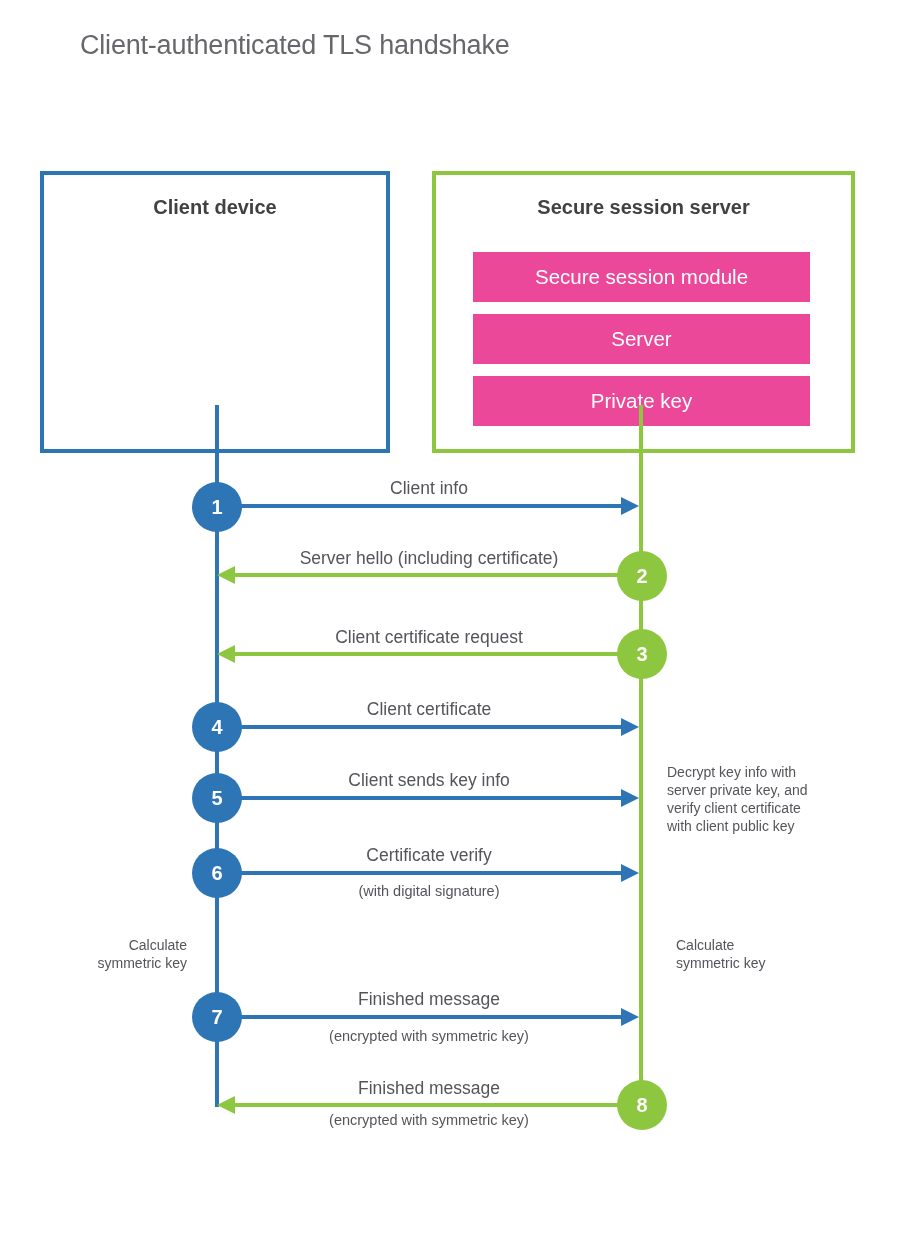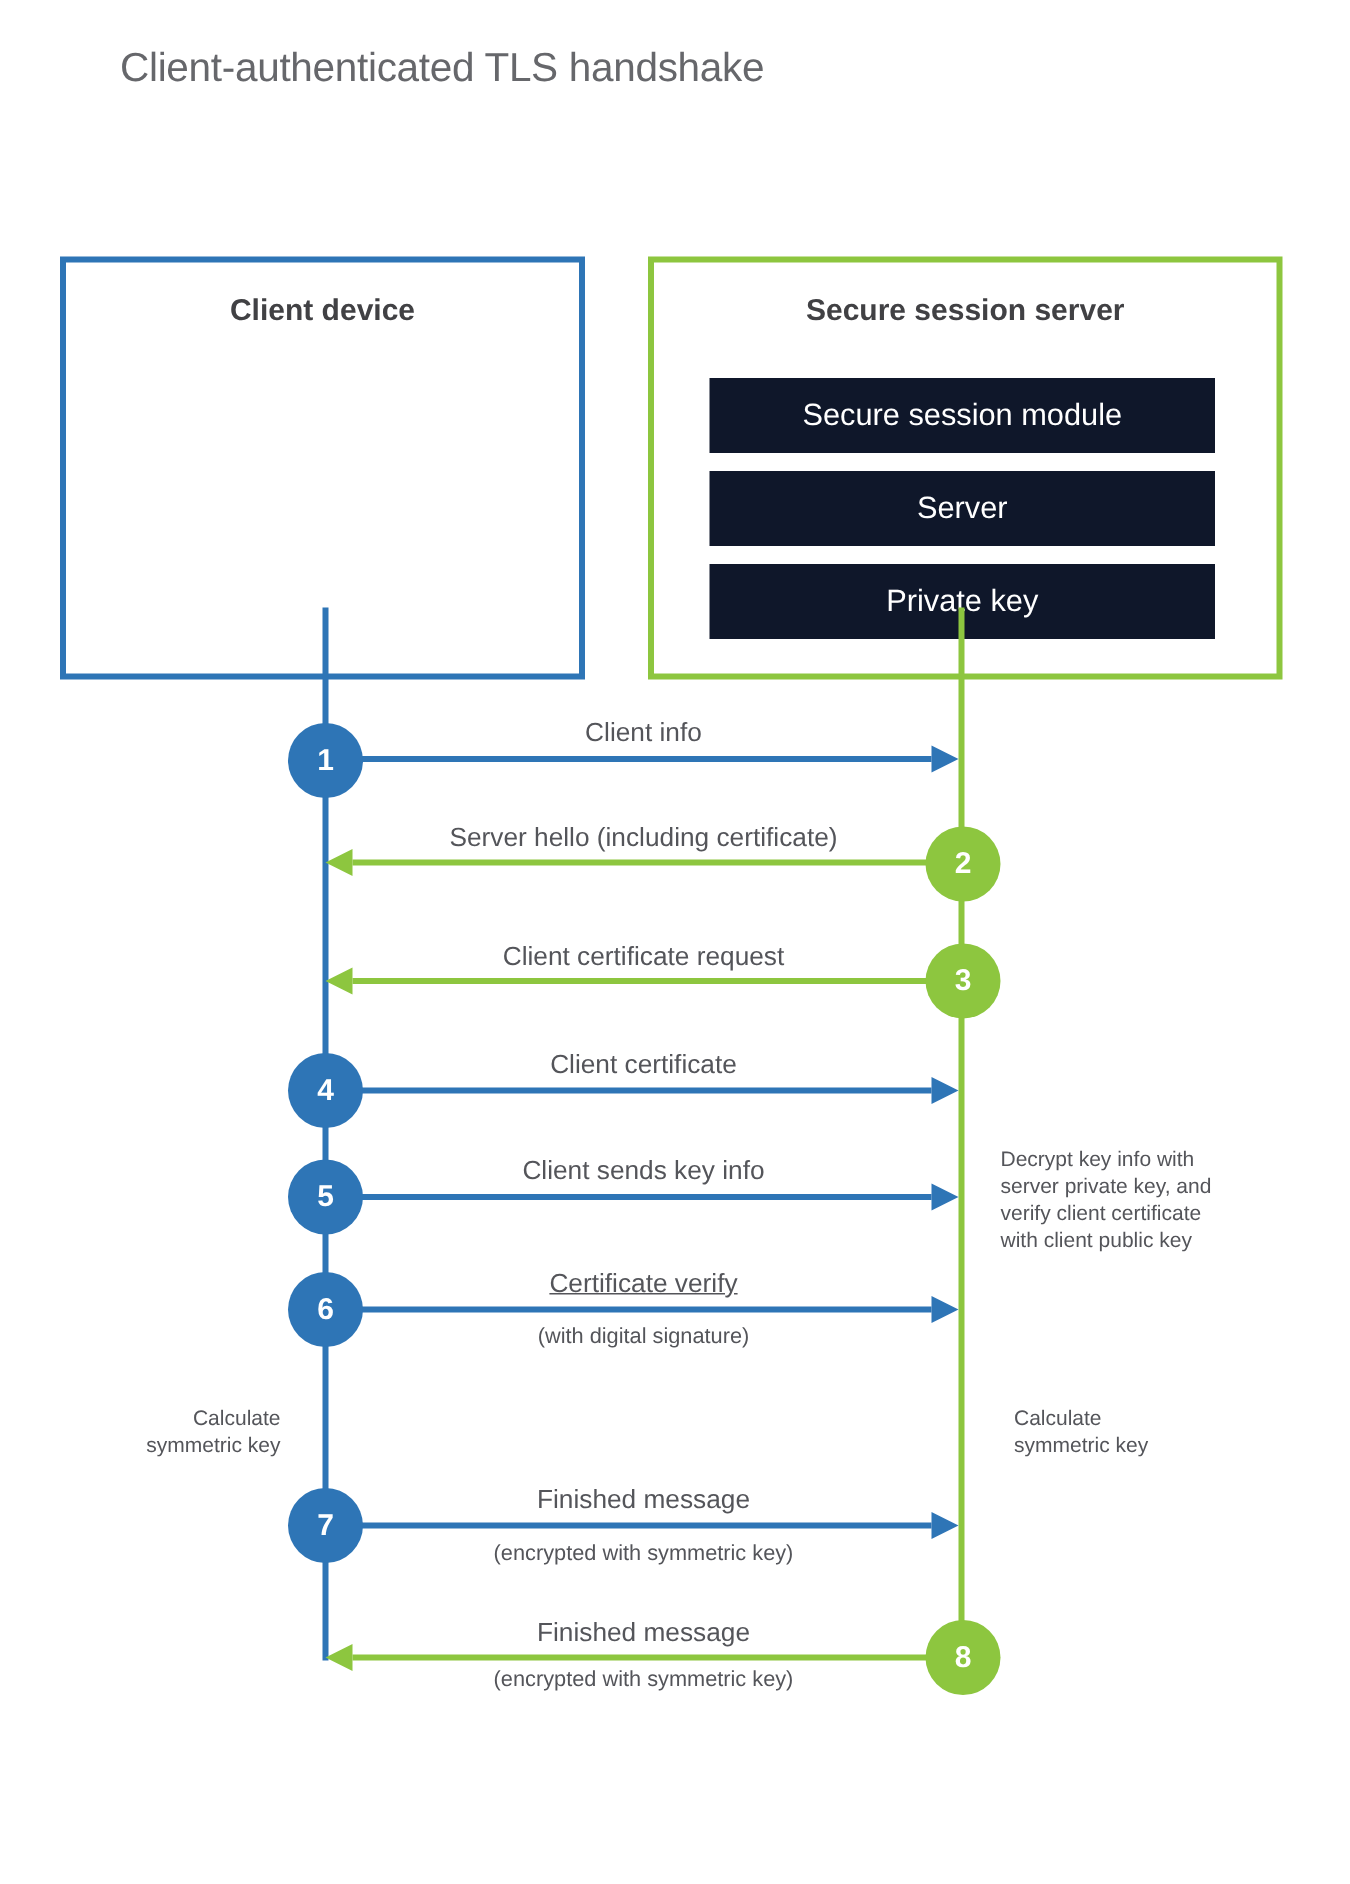--- a/index.html
+++ b/index.html
@@ -54,21 +54,21 @@
     color: #ffffff;
     font-size: 20.5px;
     line-height: 1.5;
     white-space: pre-line;
   }
   .module-bar {
     position: absolute;
     left: 37px;
     width: 337px;
     height: 50px;
-    background: #0f172a;
+    background: #ec4899;
     color: #ffffff;
     font-size: 20.5px;
     text-align: center;
     line-height: 50px;
   }
   .vline { position: absolute; width: 4px; z-index: 1; }
   .vline.blue { background: #2e75b6; }
   .vline.green { background: #8dc63f; }
   .hline { position: absolute; height: 4px; z-index: 2; }
   .hline.blue { background: #2e75b6; }
@@ -172,21 +172,21 @@
       <span>4</span>
     </div>
 
   <div class="msg-label" style="top:770px;">Client sends key info</div>
   <div class="hline blue" style="left:217px; top:796px; width:404px;"></div>
   <div class="arrowhead right" style="left:621px; top:789px;"></div>
   <div class="circle blue" style="left:192px; top:773px;">
       <span>5</span>
     </div>
 
-  <div class="msg-label" style="top:845px;text-decoration:underline;">Certificate verify</div>
+  <div class="msg-label" style="top:845px;">Certificate verify</div>
   <div class="hline blue" style="left:217px; top:871px; width:404px;"></div>
   <div class="arrowhead right" style="left:621px; top:864px;"></div>
   <div class="circle blue" style="left:192px; top:848px;">
       <span>6</span>
     </div>
   <div class="msg-sub" style="top:883px;">(with digital signature)</div>
 
   <div class="note" style="left:667px; top:763px; width:168px;">Decrypt key info with
 server private key, and
 verify client certificate

